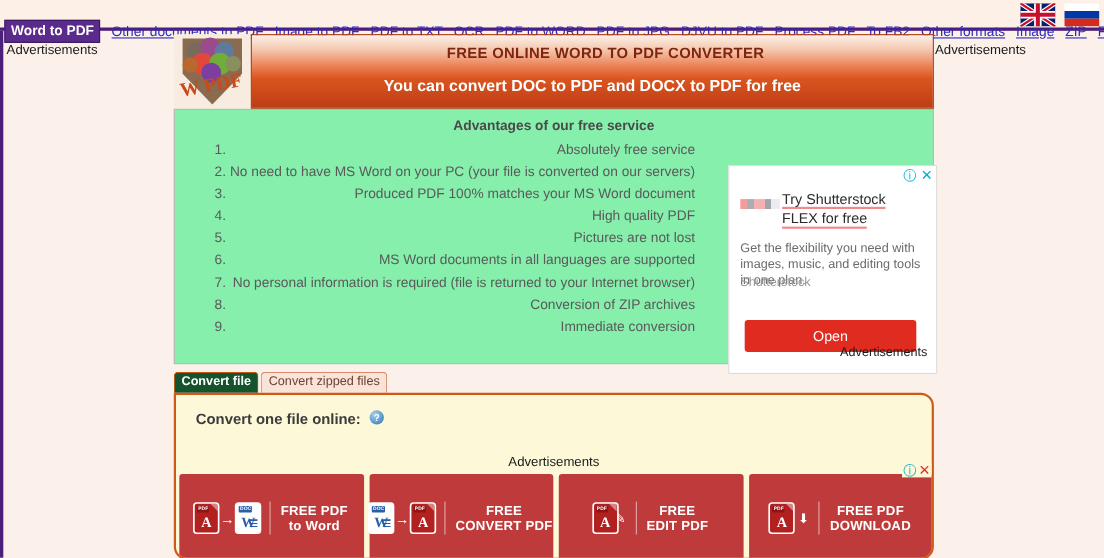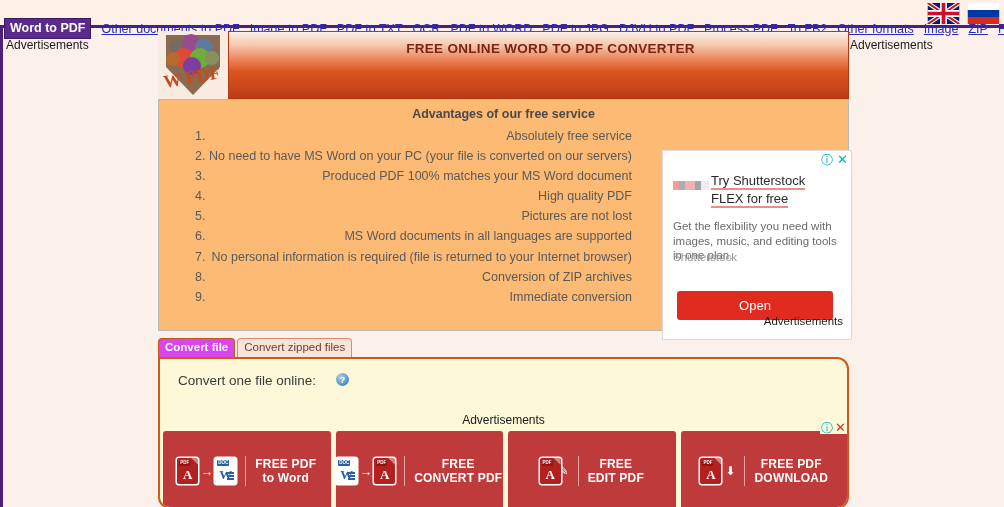--- a/index.html
+++ b/index.html
@@ -92,21 +92,21 @@
     text-align: center;
     font-size: 14.5px; font-weight: bold;
     color: #ffffff;
   }
 
   
   #advbox {
     position: absolute; left: 3px; top: 68px;
     width: 691px; height: 232px;
     border: 1px solid #b9b9b9;
-    background: #fdba74;
+    background: #86efac;
   }
   #adv-title {
     position: absolute; top: 7px; left: 0; width: 100%;
     text-align: center;
     font-size: 12.5px; font-weight: bold; color: #4a4a4a;
   }
   #adv-list {
     position: absolute; top: 26px; left: 30px;
     margin: 0; padding: 0 0 0 20px;
     font-size: 12.5px; color: #5a5a5a;
@@ -177,21 +177,21 @@
   .tab {
     font-size: 11.5px;
     padding: 2px 6px 3px 6px;
     border: 1px solid #d98c6b;
     border-bottom: none;
     border-radius: 4px 4px 0 0;
     cursor: pointer;
     line-height: 13px;
   }
   .tab.active {
-    background: #d946ef;
+    background: #14532d;
     color: #ffffff;
     font-weight: bold;
     border-color: #c25a12;
   }
   .tab.inactive {
     background: #fae3d8;
     color: #6d4030;
     margin-left: 2px;
   }
 
@@ -199,21 +199,21 @@
   #convpanel {
     position: absolute; left: 3px; top: 326px;
     width: 691px; height: 152px;
     background: #fcf8d8;
     border: 2px solid #cf5a17;
     border-radius: 0 12px 12px 12px;
     overflow: hidden;
   }
   #conv-title {
     position: absolute; left: 18px; top: 14px;
-    font-size: 13.5px; font-weight: normal; color: #3b3b3b;
+    font-size: 13.5px; font-weight: bold; color: #3b3b3b;
   }
   #help-icon {
     position: absolute; left: 176px; top: 14px;
     width: 13px; height: 13px;
     border-radius: 50%;
     background: radial-gradient(circle at 35% 30%, #a8cdea 0%, #5e9fd0 55%, #2f6fa6 100%);
     color: #ffffff; font-size: 9px; font-weight: bold;
     display: flex; align-items: center; justify-content: center;
     cursor: pointer;
   }
@@ -352,20 +352,21 @@
         <circle cx="26" cy="27" r="10" fill="#e0493a"></circle>
         <circle cx="42" cy="27" r="10" fill="#6fae3a"></circle>
         <circle cx="34" cy="35" r="9" fill="#7c3fa0"></circle>
         <circle cx="15" cy="28" r="7" fill="#b86a2e"></circle>
         <circle cx="54" cy="27" r="7" fill="#8a8f5e"></circle>
         <text x="35" y="52" font-size="18" font-weight="bold" fill="#c94a1a" text-anchor="middle" font-family="Liberation Serif, serif" transform="rotate(-10 35 52)">W PDF</text>
       </svg>
     </div>
     <div id="banner">
       <div id="banner-l1">FREE ONLINE WORD TO PDF CONVERTER</div>
+      <div id="banner-l2">You can convert DOC to PDF and DOCX to PDF for free</div>
     </div>
   </div>
 
   <div id="advbox">
     <div id="adv-title">Advantages of our free service</div>
     <ol id="adv-list">
         <li>Absolutely free service</li>
         <li>No need to have MS Word on your PC (your file is converted on our servers)</li>
         <li>Produced PDF 100% matches your MS Word document</li>
         <li>High quality PDF</li>

